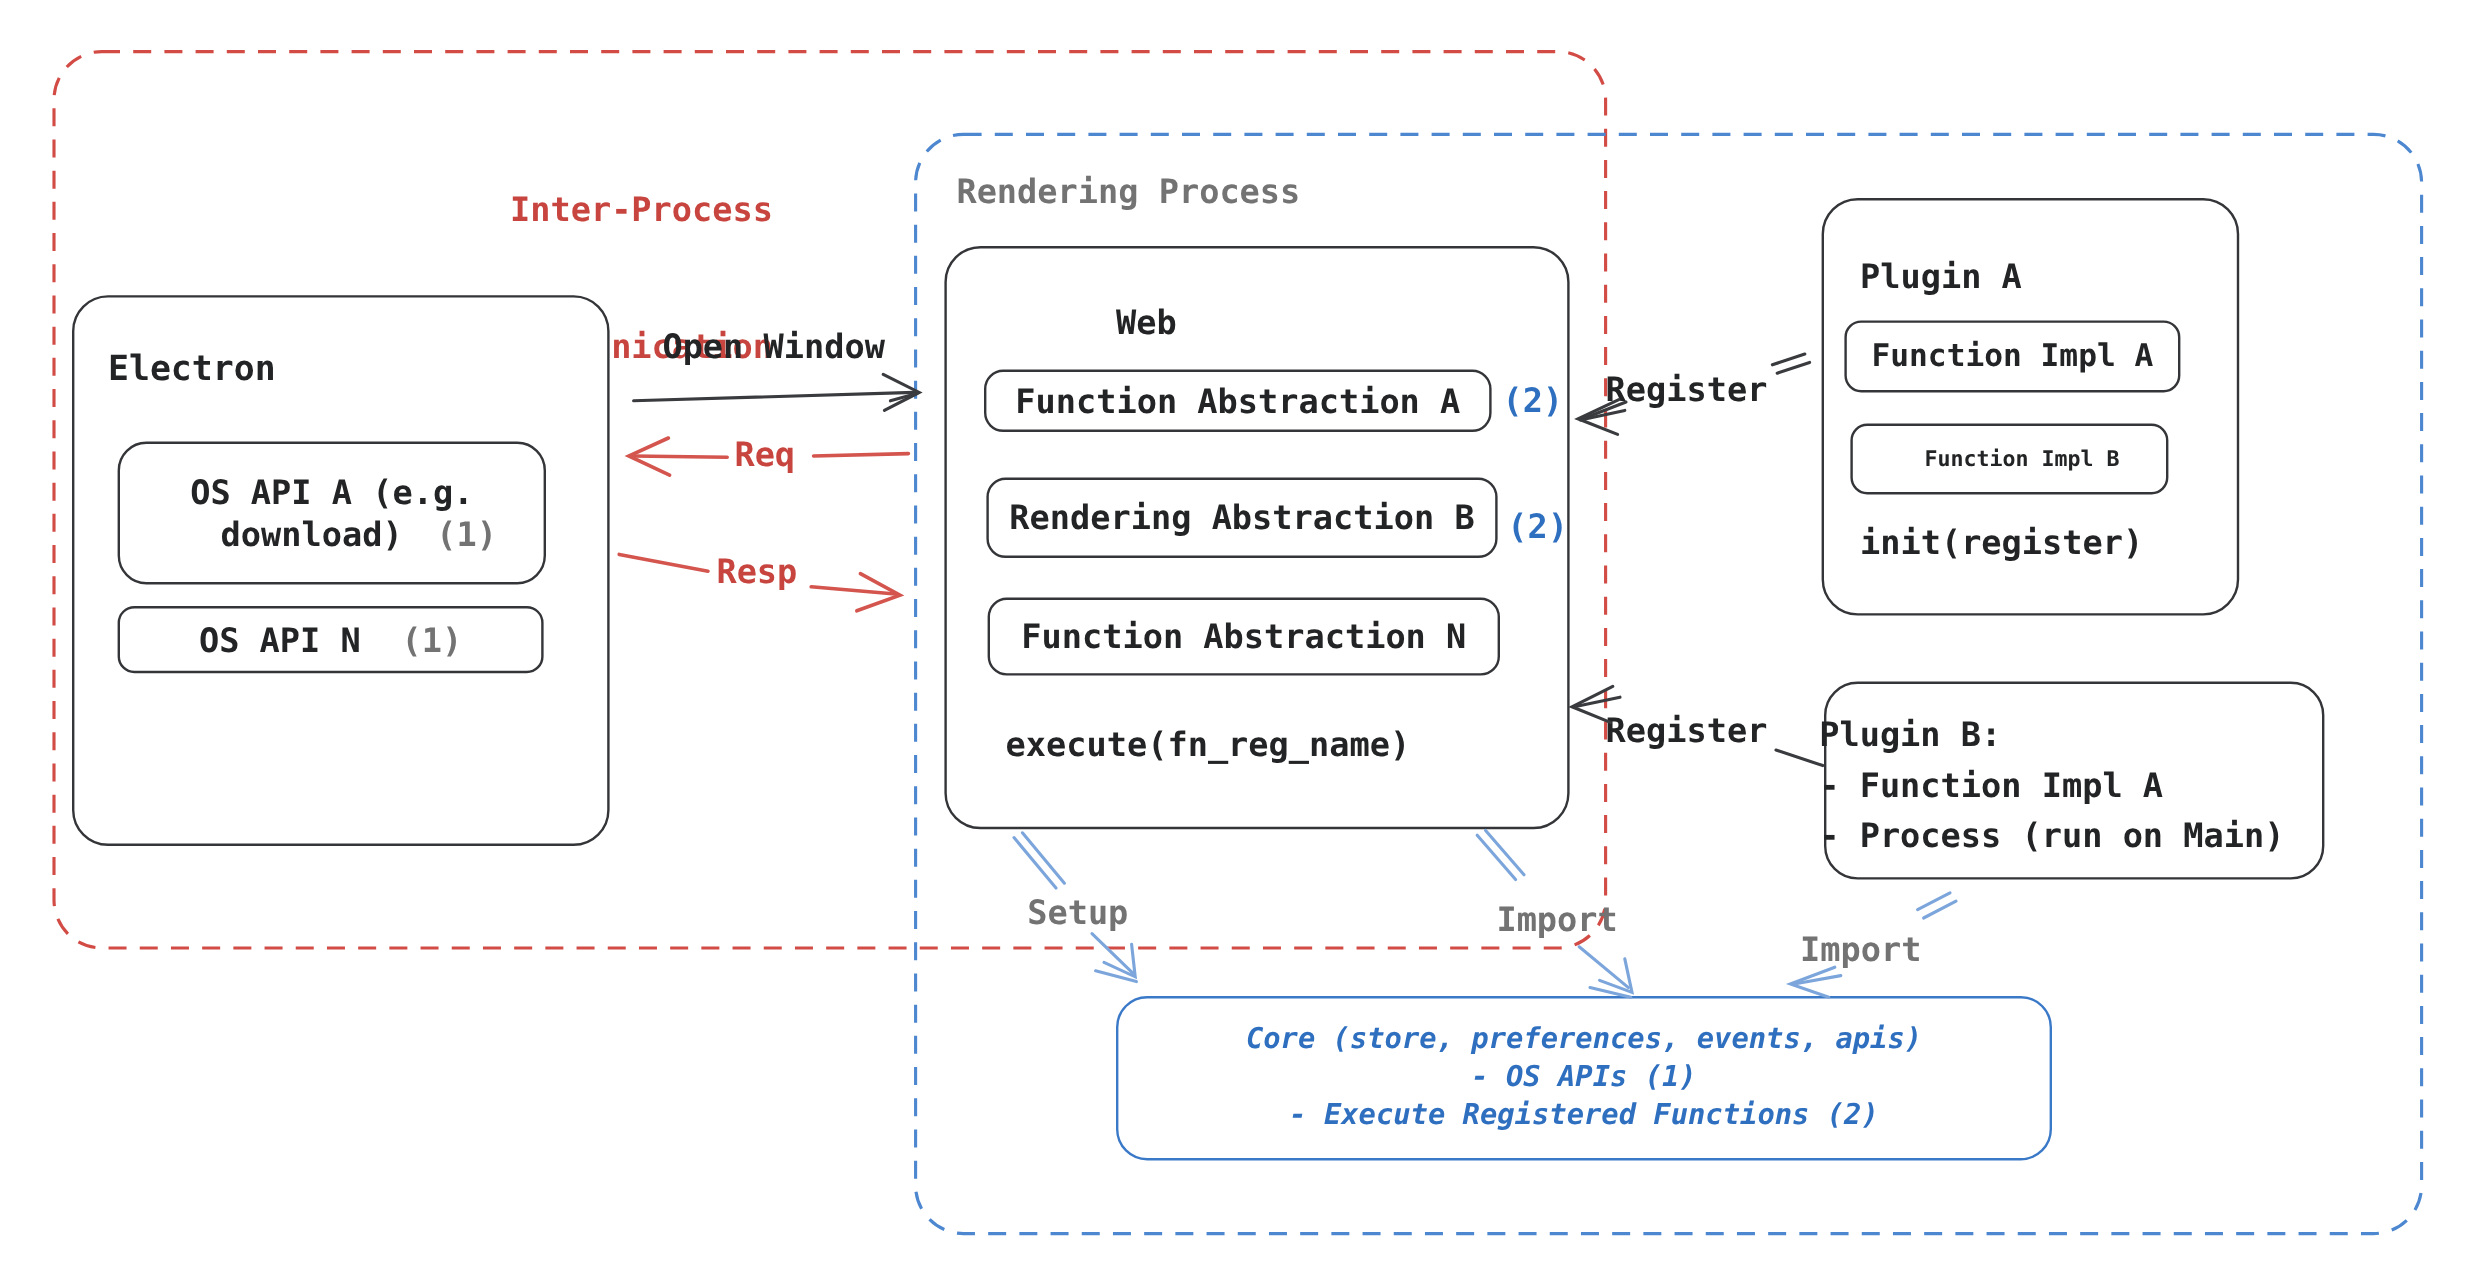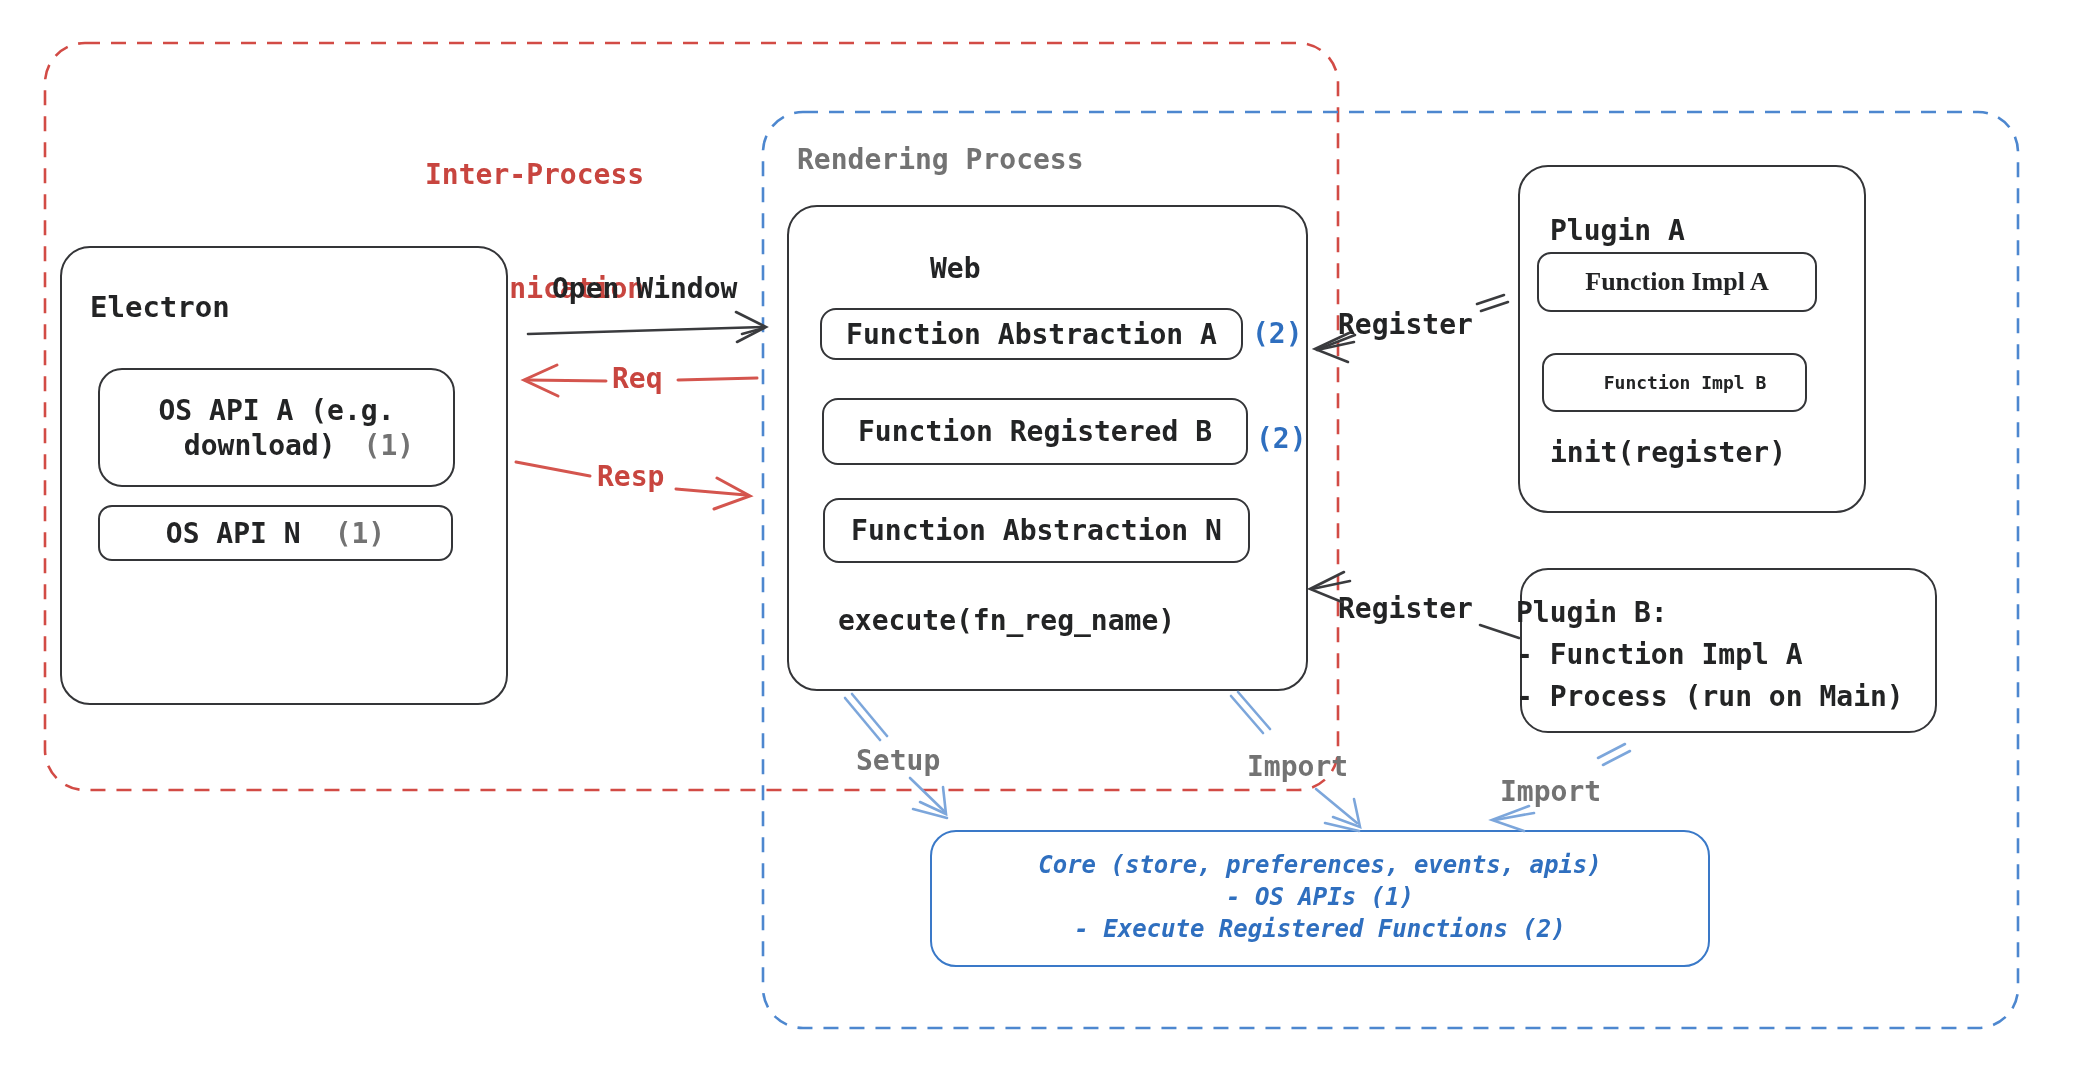--- a/index.html
+++ b/index.html
@@ -68,30 +68,30 @@
     <span>OS API N</span>
     <span class="blue" style="margin-left:34px;">(1)</span>
   </div>
 
   <div class="box" style="left:787px;top:205px;width:521px;height:486px;"></div>
   <div class="lbl" style="left:930px;top:252px;">Web</div>
 
   <div class="ibox" style="left:820px;top:308px;width:423px;height:52px;">Function Abstraction A</div>
   <span class="badge" style="left:1252px;top:317px;">(2)</span>
 
-  <div class="ibox" style="left:822px;top:398px;width:426px;height:67px;">Function Registered B</div>
+  <div class="ibox" style="left:822px;top:398px;width:426px;height:67px;">Rendering Abstraction B</div>
   <span class="badge" style="left:1256px;top:422px;">(2)</span>
 
   <div class="ibox" style="left:823px;top:498px;width:427px;height:65px;">Function Abstraction N</div>
 
   <div class="lbl" style="left:838px;top:604px;">execute(fn_reg_name)</div>
 
   <div class="box" style="left:1518px;top:165px;width:348px;height:348px;"></div>
   <div class="lbl" style="left:1550px;top:214px;">Plugin A</div>
-  <div class="ibox" style="left:1537px;top:252px;width:280px;height:60px;border-radius:14px;font-size:26px;font-family:Liberation Serif, serif;">Function Impl A</div>
+  <div class="ibox" style="left:1537px;top:267px;width:280px;height:60px;border-radius:14px;font-size:26px;">Function Impl A</div>
   <div class="ibox" style="left:1542px;top:353px;width:265px;height:59px;border-radius:14px;font-size:18px;padding-left:21px;">Function Impl B</div>
   <div class="lbl" style="left:1550px;top:436px;">init(register)</div>
 
   <div class="box" style="left:1520px;top:568px;width:417px;height:165px;border-radius:28px;"></div>
   <div class="abs" style="left:1516px;top:592px;">
     <div class="pb-line">Plugin B:</div>
     <div class="pb-line">- Function Impl A</div>
     <div class="pb-line">- Process (run on Main)</div>
   </div>
 

